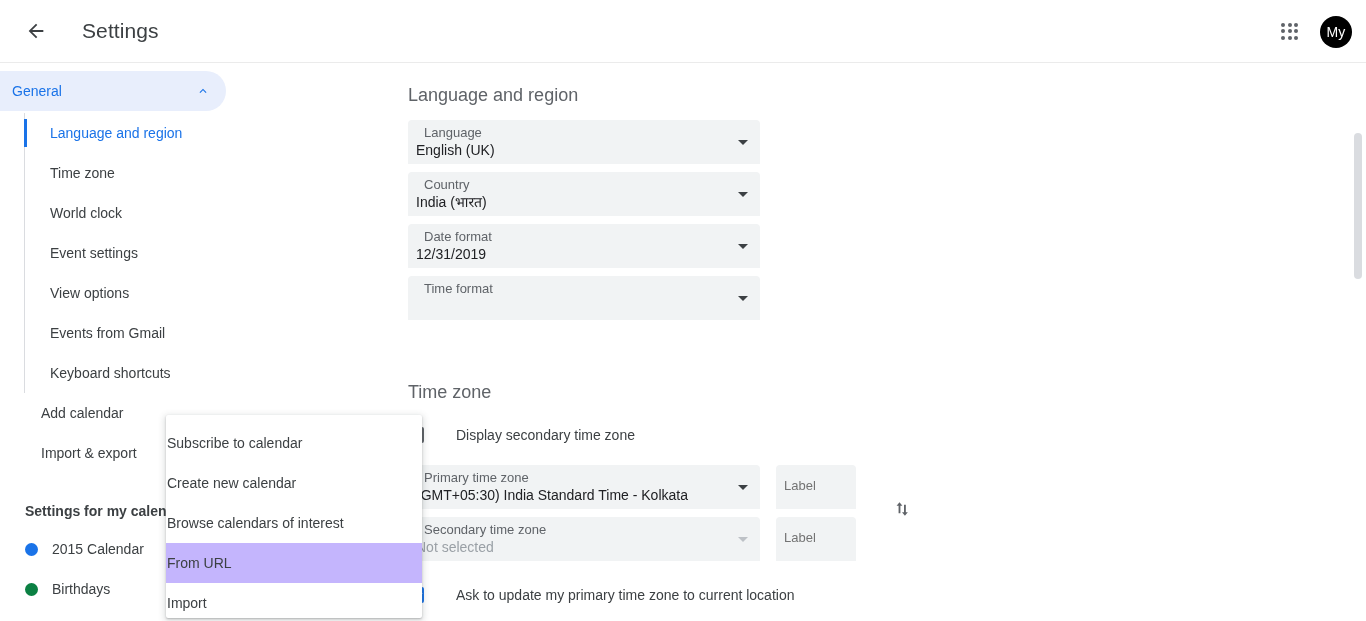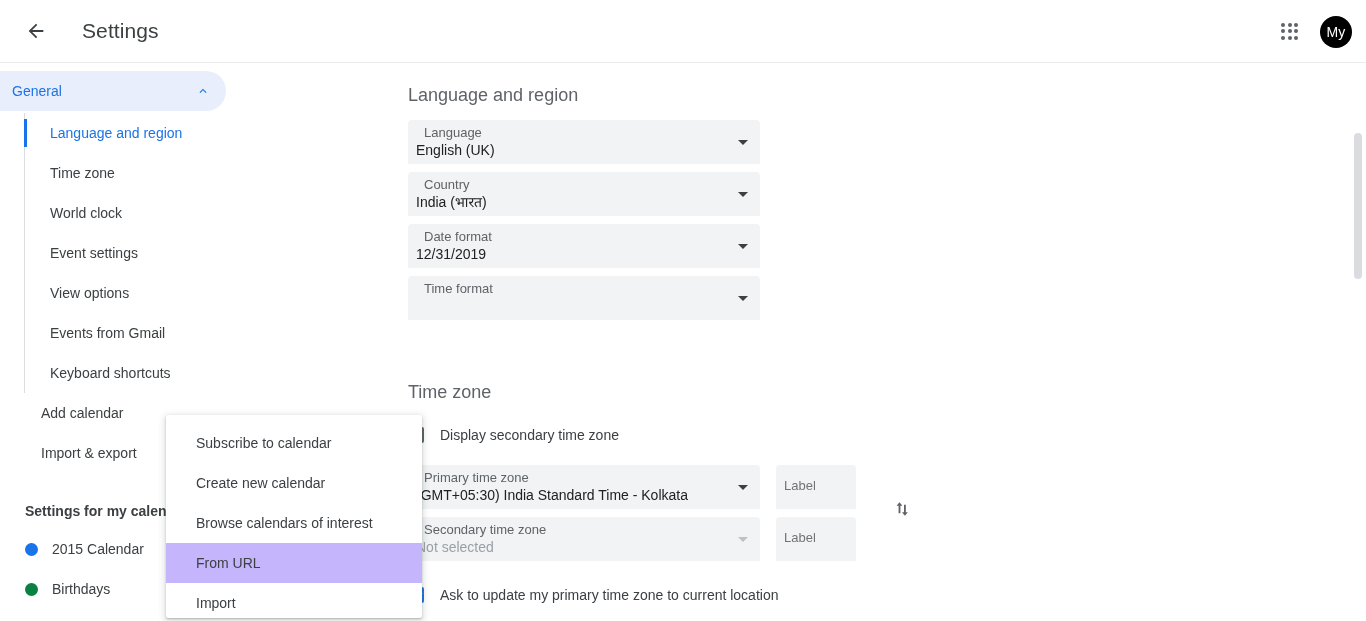--- a/index.html
+++ b/index.html
@@ -147,21 +147,21 @@
     width: 0; height: 0;
     border-left: 5px solid transparent;
     border-right: 5px solid transparent;
     border-top: 5px solid #3c4043;
   }
   .field.disabled .caret { border-top-color: #bdc1c6; }
 
   .tz-title { margin-top: 62px; }
 
   .check-row {
-    display: flex; align-items: center; gap: 16px;
+    display: flex; align-items: center; gap: 32px;
     height: 24px; margin-top: 20px; margin-bottom: 18px;
     cursor: pointer;
   }
   .check-row .cb {
     width: 16px; height: 16px; border-radius: 2px;
     border: 2px solid #5f6368; background: #ffffff; flex: 0 0 16px;
   }
   .check-row .cb.checked {
     background: #1a73e8; border-color: #1a73e8;
     position: relative;
@@ -197,21 +197,21 @@
     position: absolute; left: 166px; top: 415px;
     width: 256px; height: 203px;
     background: #ffffff;
     box-shadow: 0 2px 6px 2px rgba(60,64,67,0.15), 0 1px 2px rgba(60,64,67,0.3);
     border-radius: 2px;
     padding: 8px 0;
     z-index: 50;
   }
   .menu-item {
     height: 40px; display: flex; align-items: center;
-    padding-left: 30px;
+    padding-left: 1px;
     font-size: 14px; color: #3c4043;
     cursor: pointer; white-space: nowrap;
   }
   .menu-item:hover, .menu-item.hovered { background: #c4b5fd; }
 
   
   .scrollbar-track {
     position: absolute; right: 0; top: 63px;
     width: 15px; height: 558px; background: #ffffff;
   }

